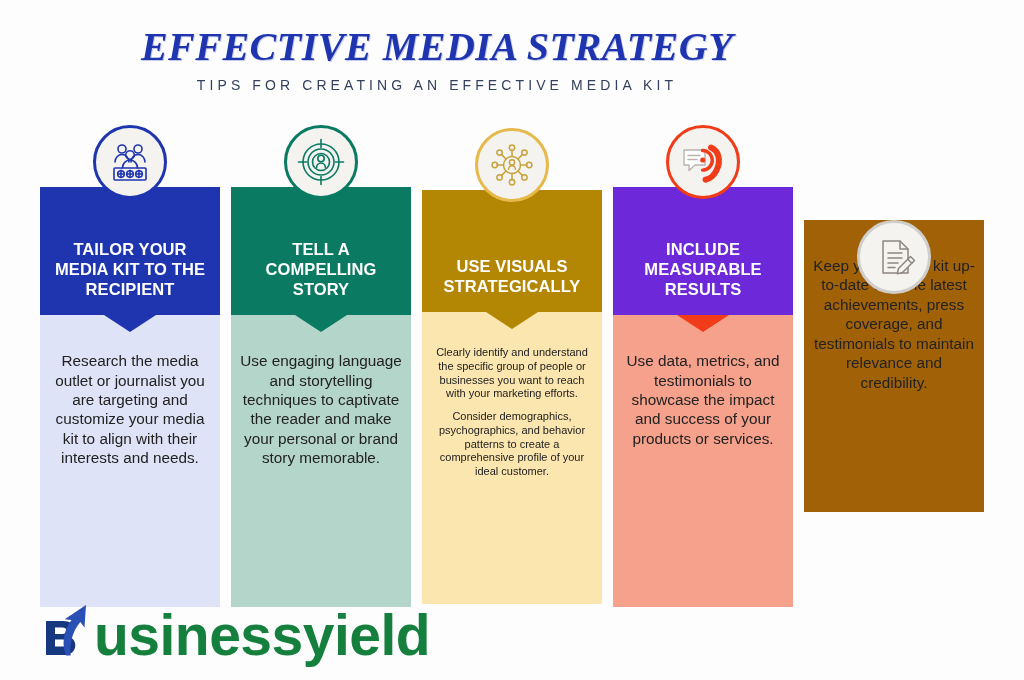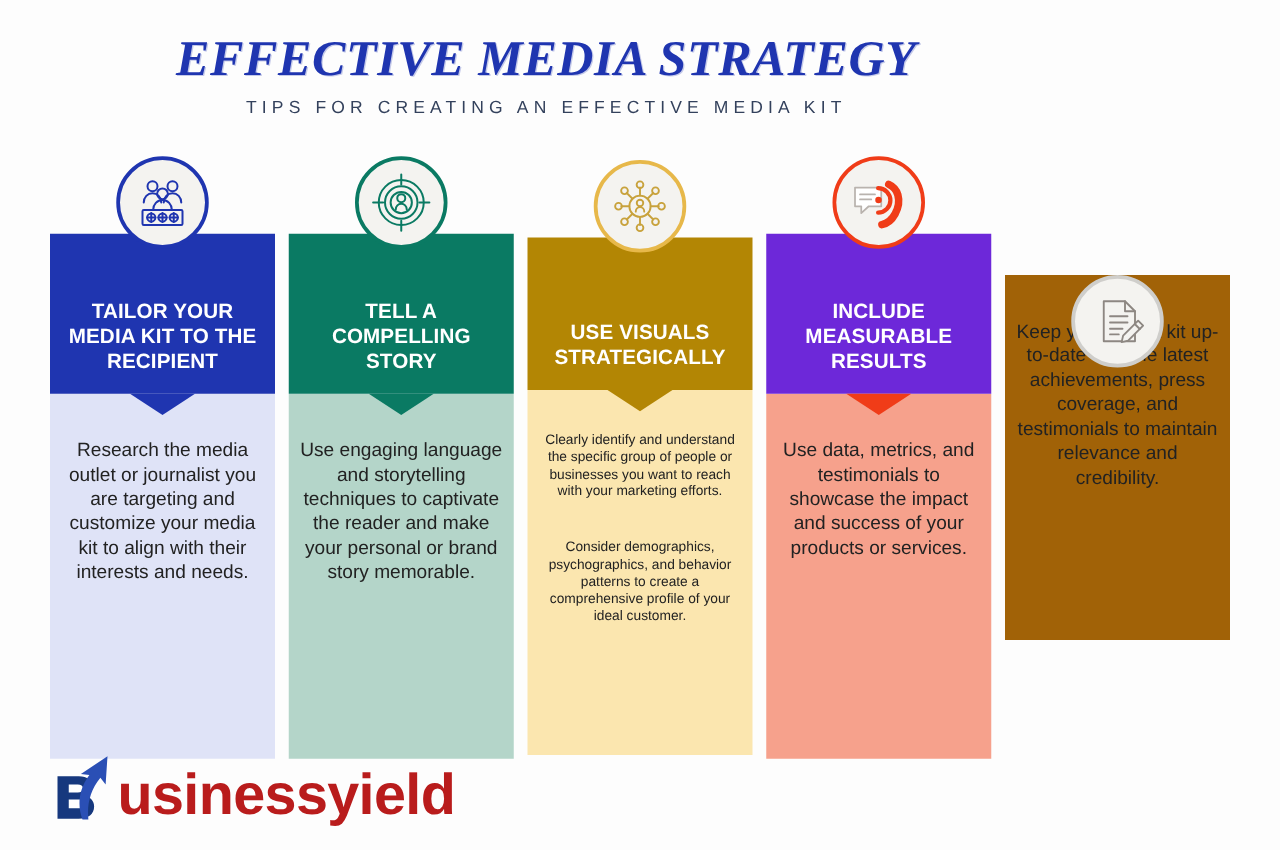--- a/index.html
+++ b/index.html
@@ -122,21 +122,21 @@
     flex: 1;
     padding: 36px 8px 14px 8px;
     box-sizing: border-box;
     text-align: center;
     color: #222222;
     font-size: 15.3px;
     line-height: 1.27;
     min-height: 292px;
   }
   .body-panel p { margin: 0; }
-  .body-panel p + p { margin-top: 31px; }
+  .body-panel p + p { margin-top: 9px; }
 
   
   .col-3 .body-panel {
     font-size: 11px;
     line-height: 1.25;
     padding-top: 34px;
   }
   .col-3 .head-title { font-size: 16.5px; }
 
   
@@ -171,23 +171,23 @@
   }
   .logo-mark {
     position: relative;
     width: 56px;
     height: 64px;
     margin-right: 2px;
   }
   .logo-word {
     font-family: "Liberation Sans", sans-serif;
     font-weight: bold;
-    font-size: 46px;
+    font-size: 57px;
     letter-spacing: -0.5px;
-    color: #b91c1c;
+    color: #15803d;
     line-height: 1;
     margin-left: -6px;
   }
 </style>
 </head>
 <body>
 
 <div class="titleblock">
   <h1 class="main-title">EFFECTIVE MEDIA STRATEGY</h1>
   <h2 class="sub-title">TIPS FOR CREATING AN EFFECTIVE MEDIA KIT</h2>

